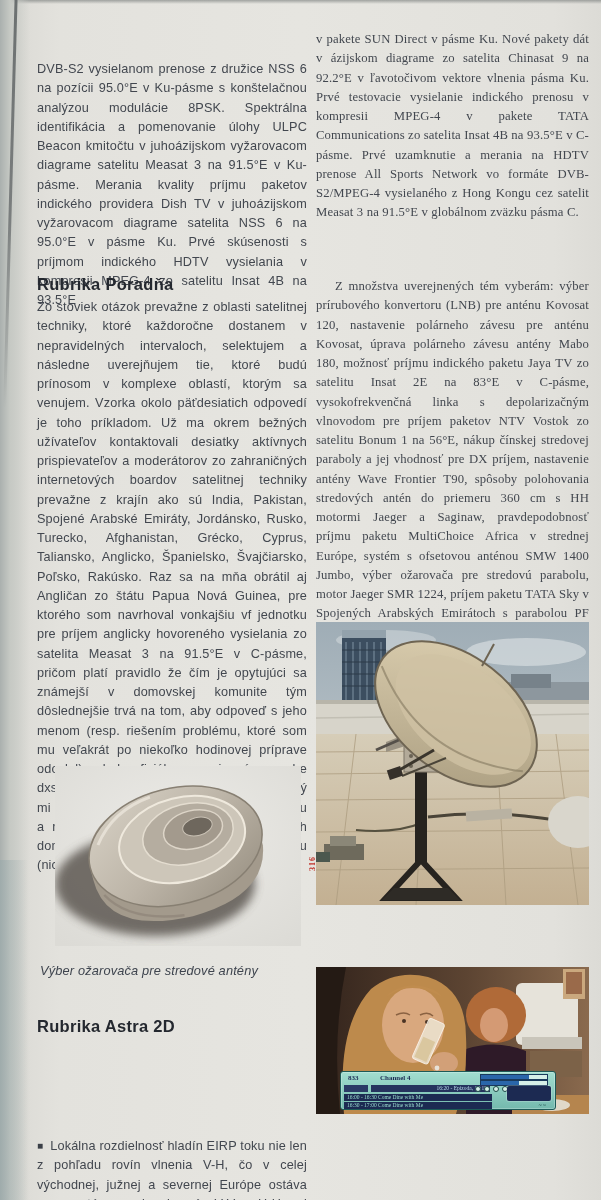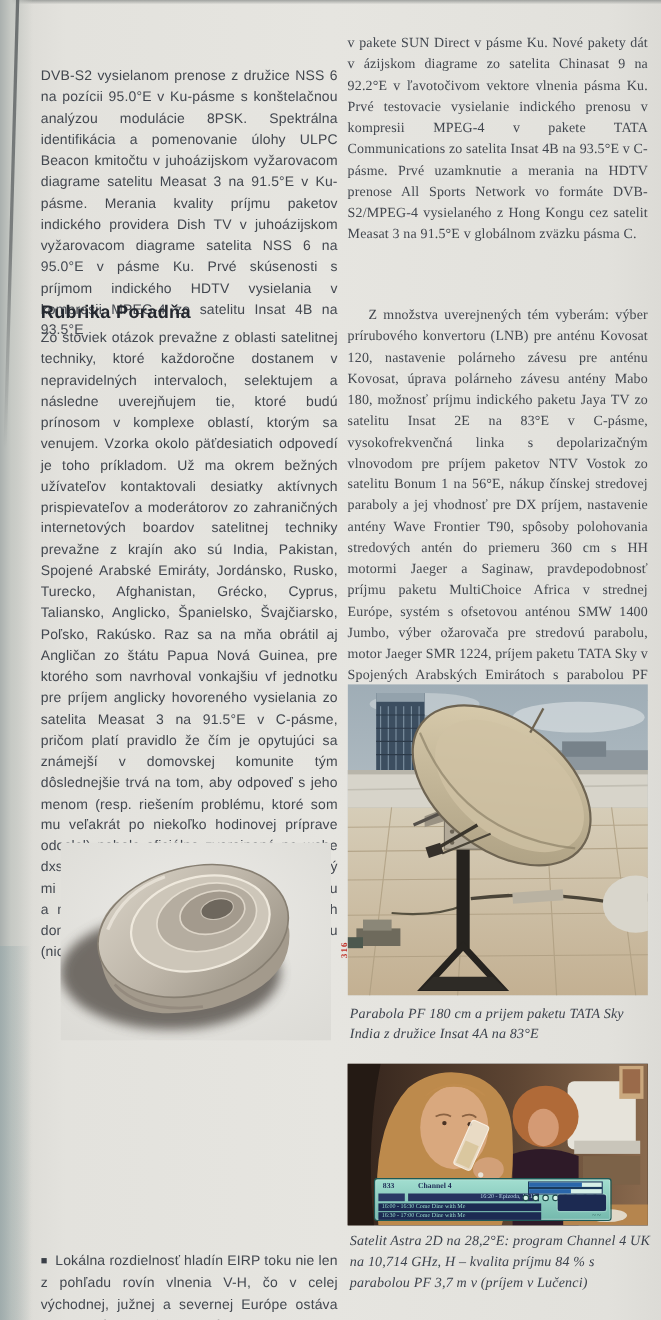--- a/index.html
+++ b/index.html
@@ -130,21 +130,27 @@
           <ellipse cx="131" cy="75" rx="64" ry="42" fill="#cdc6b9" stroke="#efe9dd" stroke-width="2"></ellipse>
           <ellipse cx="138" cy="71" rx="46" ry="30" fill="#b5ada0" stroke="#e4ddd0" stroke-width="1.5"></ellipse>
           <ellipse cx="144" cy="68" rx="30" ry="19" fill="#a39a8d" stroke="#ddd5c8" stroke-width="1.5"></ellipse>
           <ellipse cx="149" cy="66" rx="15" ry="9" fill="#6e675d" stroke="#c9c1b4" stroke-width="1"></ellipse>
           <path d="M48 60 Q70 30 110 26" stroke="#efeadf" stroke-width="3" fill="none" opacity=".7"></path>
           <path d="M42 110 Q60 142 115 149" stroke="#8a8174" stroke-width="2.5" fill="none" opacity=".6"></path>
         </g>
       </svg>
     </figure>
 
-
+    <div class="blk" style="top:901px;left:3px;">
+      <p class="caption">Výber ožarovača pre stredové antény</p>
+    </div>
+
+    <div class="blk" style="top:956px;">
+      <h2 class="rubrika">Rubrika Astra 2D</h2>
+    </div>
     <div class="blk" style="top:1077px;">
       <p class="body"><span class="bullet-marker">■</span><span>Lokálna rozdielnosť hladín EIRP toku nie len z pohľadu rovín vlnenia V-H, čo v celej východnej, južnej a severnej Európe ostáva nosnou témou, ale aj rovín V-V a H-H, pri ktorých sa dostupná kvalita mení aj s kilometrami plošnej vzdialenosti, čo následne vylučuje možnosť</span></p>
     </div>
   </div>
 
   <div class="col col-right">
     <div class="blk" style="top:0;">
       <p class="body">v pakete SUN Direct v pásme Ku. Nové pakety dát v ázijskom diagrame zo satelita Chinasat 9 na 92.2°E v ľavotočivom vektore vlnenia pásma Ku. Prvé testovacie vysielanie indického prenosu v kompresii MPEG-4 v pakete TATA Communications zo satelita Insat 4B na 93.5°E v C-pásme. Prvé uzamknutie a merania na HDTV prenose All Sports Network vo formáte DVB-S2/MPEG-4 vysielaného z Hong Kongu cez satelit Measat 3 na 91.5°E v globálnom zväzku pásma C.</p>
     </div>
     <div class="blk" style="top:247px;">
@@ -240,23 +246,20 @@
 
         <line x1="118" y1="128" x2="80" y2="150" stroke="#3a352c" stroke-width="3"></line>
         <line x1="130" y1="136" x2="86" y2="154" stroke="#4a4438" stroke-width="2"></line>
         <rect x="72" y="146" width="14" height="10" fill="#35302a" transform="rotate(-18 79 151)"></rect>
 
         <line x1="178" y1="22" x2="166" y2="44" stroke="#6e6452" stroke-width="2"></line>
       </svg>
       <span class="dish-marker">316</span>
     </figure>
 
-    <div class="blk" style="top:882px;left:2px;">
-      <p class="caption">Parabola PF 180 cm a prijem paketu TATA Sky India z družice Insat 4A na 83°E</p>
-    </div>
 
     <figure class="blk tv-fig" style="top:937px;width:273px;height:147px;">
       <svg class="photo" width="273" height="147" viewBox="0 0 273 147">
         <defs>
           <linearGradient id="tvbg" x1="0" y1="0" x2="1" y2="0">
             <stop offset="0" stop-color="#33241c"></stop>
               <stop offset=".55" stop-color="#5c4432"></stop>
               <stop offset="1" stop-color="#8a6a4e"></stop>
           </linearGradient>
         </defs>
@@ -316,17 +319,14 @@
             <i></i>
             <i></i>
         </div>
         <div class="osd-prog" style="top:22px;">16:00 - 16:30   Come Dine with Me</div>
         <div class="osd-prog" style="top:30px;">16:30 - 17:00   Come Dine with Me</div>
         <div class="osd-logo"></div>
         <div class="osd-sig">~~</div>
       </div>
     </figure>
 
-    <div class="blk" style="top:1089px;left:2px;">
-      <p class="caption">Satelit Astra 2D na 28,2°E: program Channel 4 UK na 10,714 GHz, H – kvalita príjmu 84 % s parabolou PF 3,7 m v (príjem v Lučenci)</p>
-    </div>
   </div>
 </div>
 
 </body></html>

